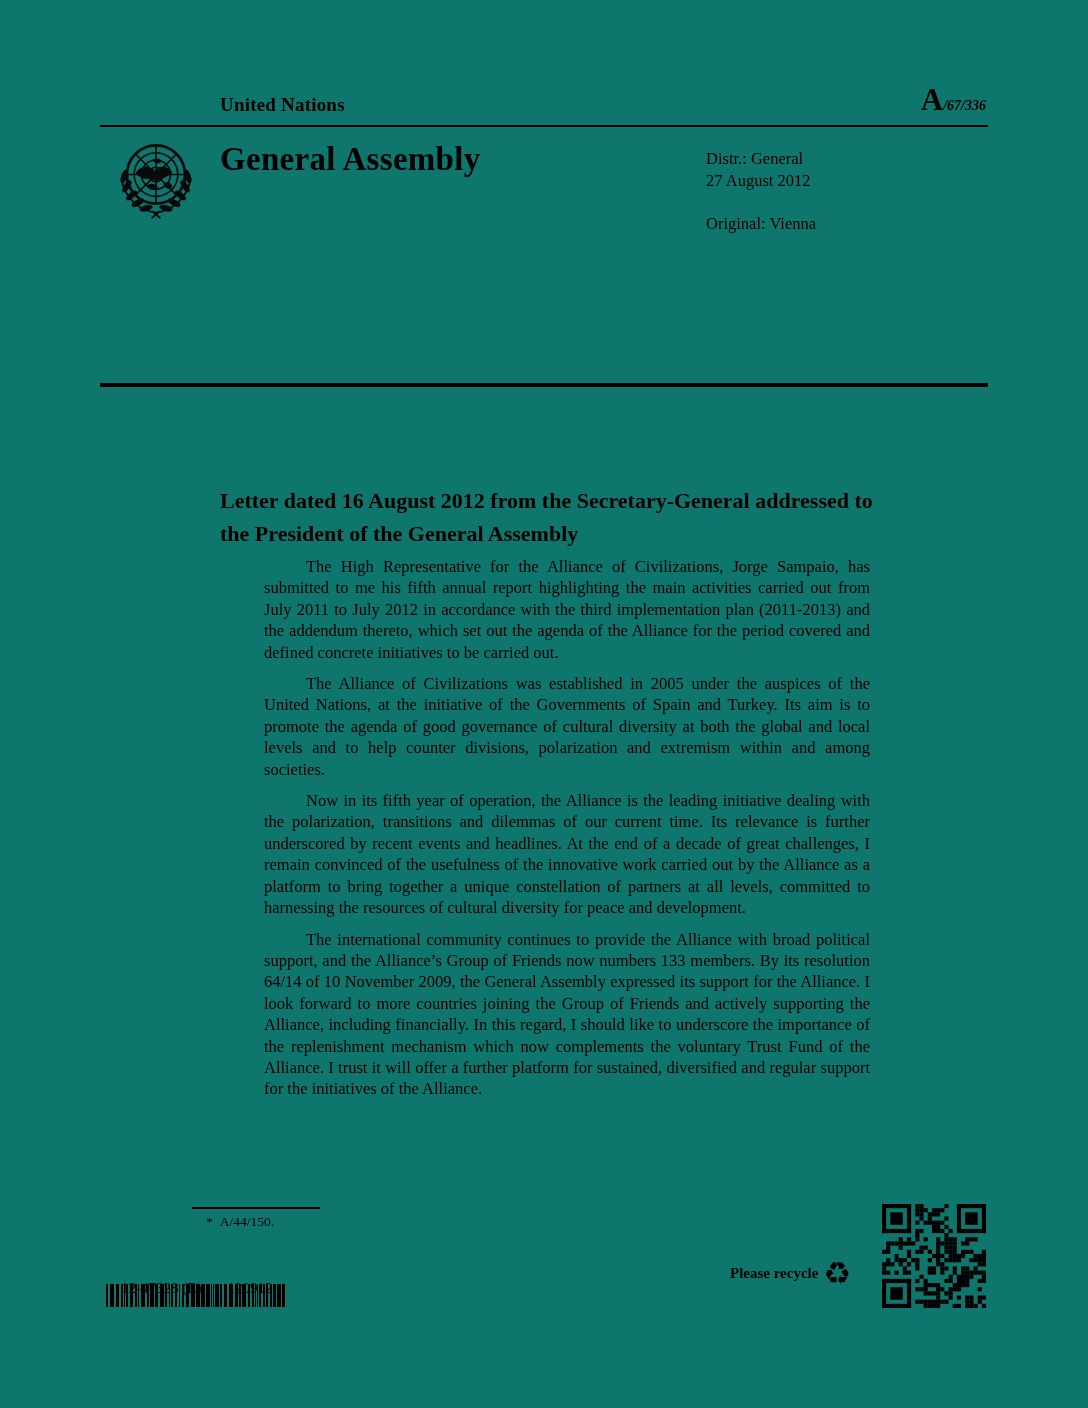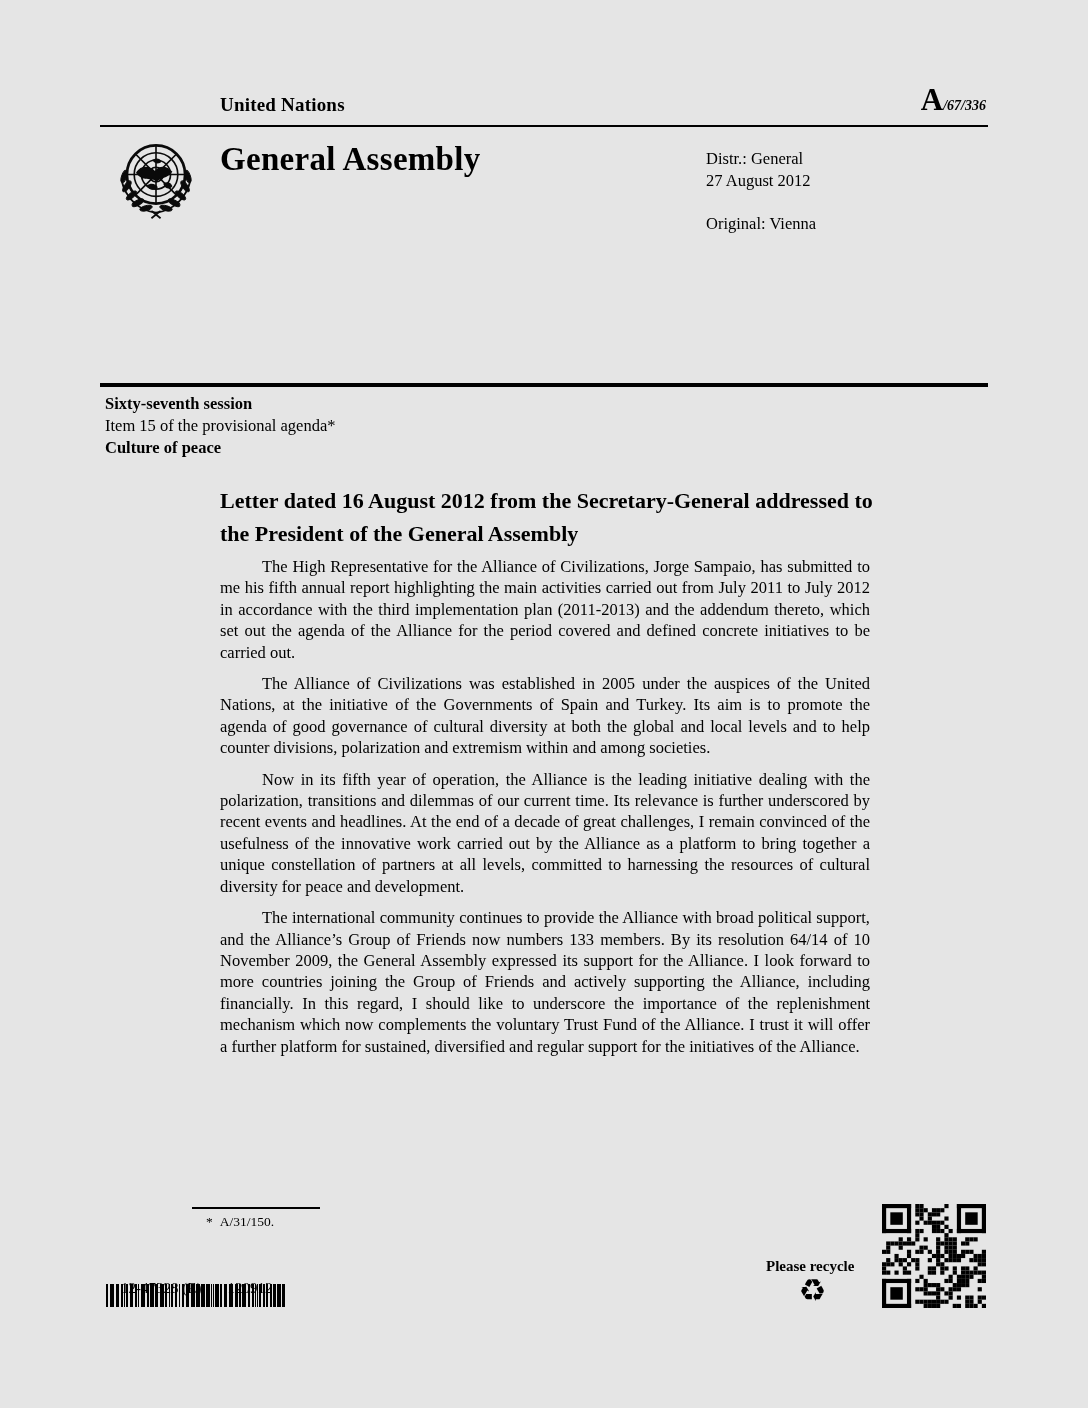--- a/index.html
+++ b/index.html
@@ -2,21 +2,21 @@
 <html><head>
 <meta charset="utf-8">
 <style>
   * { margin: 0; padding: 0; box-sizing: border-box; }
   html, body { background: #888; }
   .page {
     position: relative;
     width: 1088px;
     height: 1408px;
     margin: 0 auto;
-    background: #e5e5e5;
+    background: #0f766e;
     color: #000;
     font-family: "Liberation Serif", "DejaVu Serif", serif;
     overflow: hidden;
   }
   .abs { position: absolute; }
 
   
   .org-name { left: 220px; top: 94px; font-size: 19px; font-weight: bold; letter-spacing: .2px; }
   .doc-symbol { right: 102px; top: 84px; display: flex; align-items: baseline; font-weight: bold; }
   .doc-symbol .big-a { font-size: 31px; line-height: 1; }
@@ -28,32 +28,32 @@
   .meta .gap { height: 21px; }
 
   
   .session-rule { left: 100px; top: 383px; width: 888px; height: 4px; background: #000; }
   .session { left: 105px; top: 393px; font-size: 16.5px; line-height: 22px; }
   .bold { font-weight: bold; }
 
   
   .letter-title { left: 220px; top: 484px; width: 672px; font-size: 22px; font-weight: bold; line-height: 33px; }
   .letter-body { left: 220px; top: 556px; width: 650px; font-size: 16.5px; line-height: 21.4px; text-align: justify; }
-  .letter-body p { text-indent: 42px; margin-bottom: 10px; }
+  .letter-body p { text-indent: 42px; margin-bottom: 10px; margin-left: 44px; }
 
   
   .footnote-rule { left: 192px; top: 1207px; width: 128px; height: 2px; background: #000; }
   .footnote { left: 206px; top: 1214px; font-size: 13.5px; }
   .footnote .fn-marker { margin-right: 7px; }
 
   
   .footer-id { left: 106px; top: 1263px; font-size: 15px; white-space: pre; }
   .footer-id .code2 { margin-left: 26px; }
   .barcode { left: 106px; top: 1284px; }
-  .recycle-line { left: 766px; top: 1258px; display: flex; align-items: center; flex-direction: column; }
+  .recycle-line { left: 730px; top: 1258px; display: flex; align-items: center; }
   .recycle-label { font-size: 15px; font-weight: bold; font-family: "Liberation Serif", serif; }
   .recycle-glyph { font-family: "DejaVu Sans", sans-serif; font-size: 31px; line-height: 1; margin-left: 5px; }
   .qr { left: 882px; top: 1204px; }
 </style>
 </head>
 <body>
 
 <div class="page">
 
   <div class="abs org-name">United Nations</div>
@@ -103,37 +103,32 @@
   <div class="abs body-name">General Assembly</div>
 
   <div class="abs meta">
     <div>Distr.: General</div>
     <div>27 August 2012</div>
     <div class="gap"></div>
     <div>Original: Vienna</div>
   </div>
 
   <div class="abs session-rule"></div>
-  <div class="abs session">
-    <div class="bold">Sixty-seventh session</div>
-    <div>Item 15 of the provisional agenda*</div>
-    <div class="bold">Culture of peace</div>
-  </div>
 
   <div class="abs letter-title">Letter dated 16 August 2012 from the Secretary-General addressed to the President of the General Assembly</div>
   <div class="abs letter-body">
     <p>The High Representative for the Alliance of Civilizations, Jorge Sampaio, has submitted to me his fifth annual report highlighting the main activities carried out from July 2011 to July 2012 in accordance with the third implementation plan (2011-2013) and the addendum thereto, which set out the agenda of the Alliance for the period covered and defined concrete initiatives to be carried out.</p>
     <p>The Alliance of Civilizations was established in 2005 under the auspices of the United Nations, at the initiative of the Governments of Spain and Turkey. Its aim is to promote the agenda of good governance of cultural diversity at both the global and local levels and to help counter divisions, polarization and extremism within and among societies.</p>
     <p>Now in its fifth year of operation, the Alliance is the leading initiative dealing with the polarization, transitions and dilemmas of our current time. Its relevance is further underscored by recent events and headlines. At the end of a decade of great challenges, I remain convinced of the usefulness of the innovative work carried out by the Alliance as a platform to bring together a unique constellation of partners at all levels, committed to harnessing the resources of cultural diversity for peace and development.</p>
     <p>The international community continues to provide the Alliance with broad political support, and the Alliance’s Group of Friends now numbers 133 members. By its resolution 64/14 of 10 November 2009, the General Assembly expressed its support for the Alliance. I look forward to more countries joining the Group of Friends and actively supporting the Alliance, including financially. In this regard, I should like to underscore the importance of the replenishment mechanism which now complements the voluntary Trust Fund of the Alliance. I trust it will offer a further platform for sustained, diversified and regular support for the initiatives of the Alliance.</p>
   </div>
 
   <div class="abs footnote-rule"></div>
   <div class="abs footnote">
-    <span class="fn-marker">*</span><span>A/31/150.</span>
+    <span class="fn-marker">*</span><span>A/44/150.</span>
   </div>
 
   <div class="abs footer-id">
     <span>12-47328 (E)</span><span class="code2">120912</span>
   </div>
   <div class="abs barcode">
     <svg id="barcode-svg" width="182" height="23" viewBox="0 0 182 23">
         <rect x="0" y="0" width="2" height="23" fill="#000"></rect>
         <rect x="4" y="0" width="4" height="23" fill="#000"></rect>
         <rect x="10" y="0" width="3" height="23" fill="#000"></rect>

